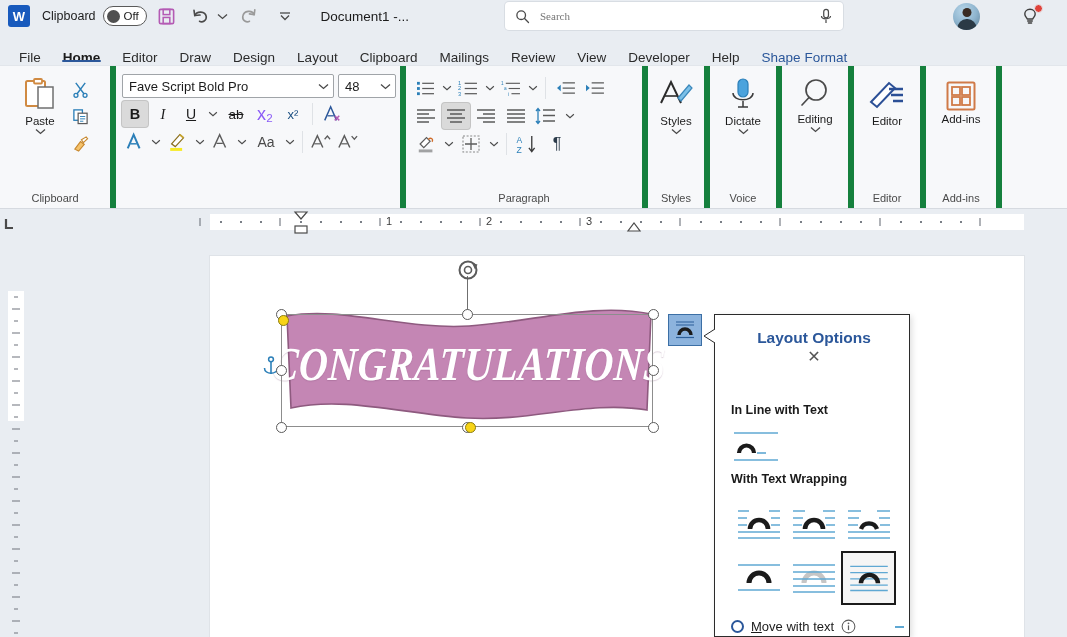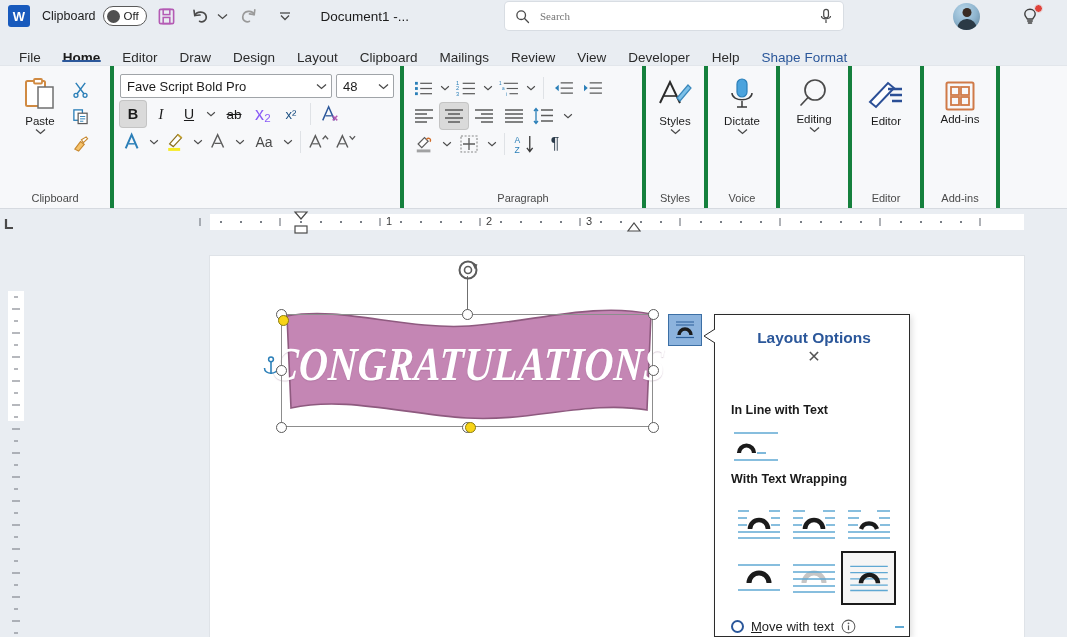--- a/index.html
+++ b/index.html
@@ -94,21 +94,21 @@
   .tab.contextual { color: #2b579a; }
 
   
   .ribbon {
     height: 144px; background: #f7f8fa;
     border-top: 1px solid #e2e6eb;
     border-bottom: 1px solid #d6dae0;
     display: flex; align-items: stretch; position: relative;
   }
   .rgroup { position: relative; display: flex; flex-direction: column; padding: 6px 6px 0 6px; }
-  .rgroup + .rgroup { border-left: 4px solid #15803d; }
+  .rgroup + .rgroup { border-left: 6px solid #15803d; }
   .rgroup-body { flex: 1; display: flex; align-items: flex-start; }
   .rgroup-label {
     font-size: 11px; color: #4a4a4a; text-align: center;
     height: 20px; line-height: 20px; position: relative;
   }
   .big-btn {
     display: flex; flex-direction: column; align-items: center;
     width: 52px; padding-top: 4px; gap: 1px;
   }
   .big-btn .lbl { font-size: 11.5px; color: #1b1b1b; }

